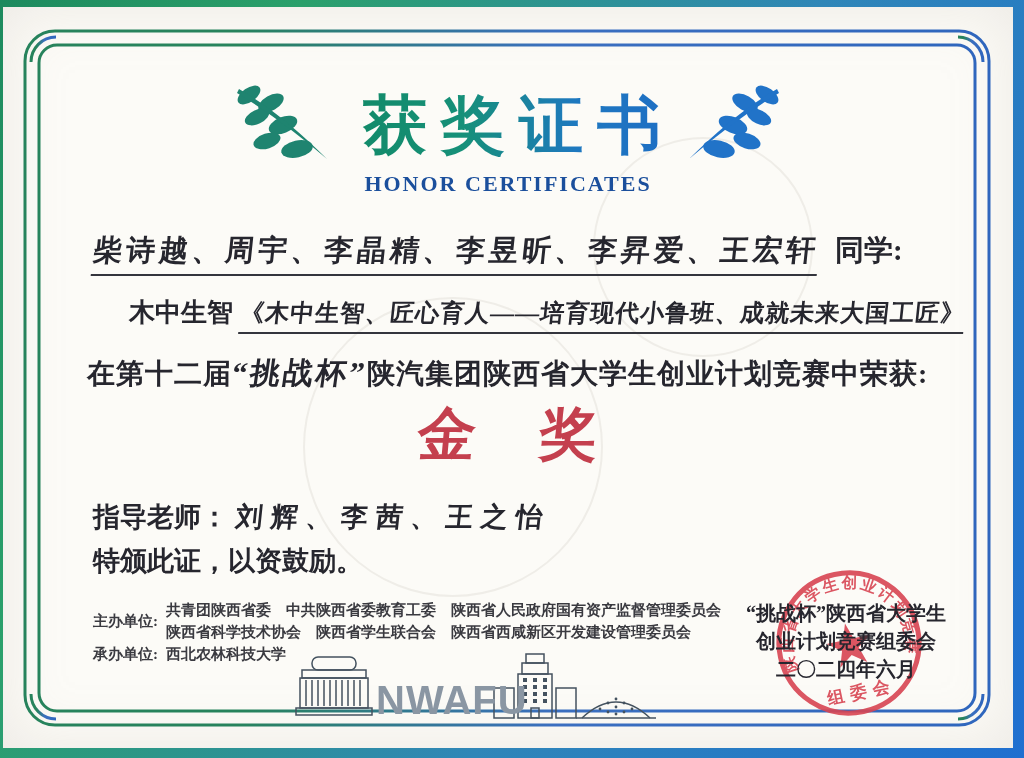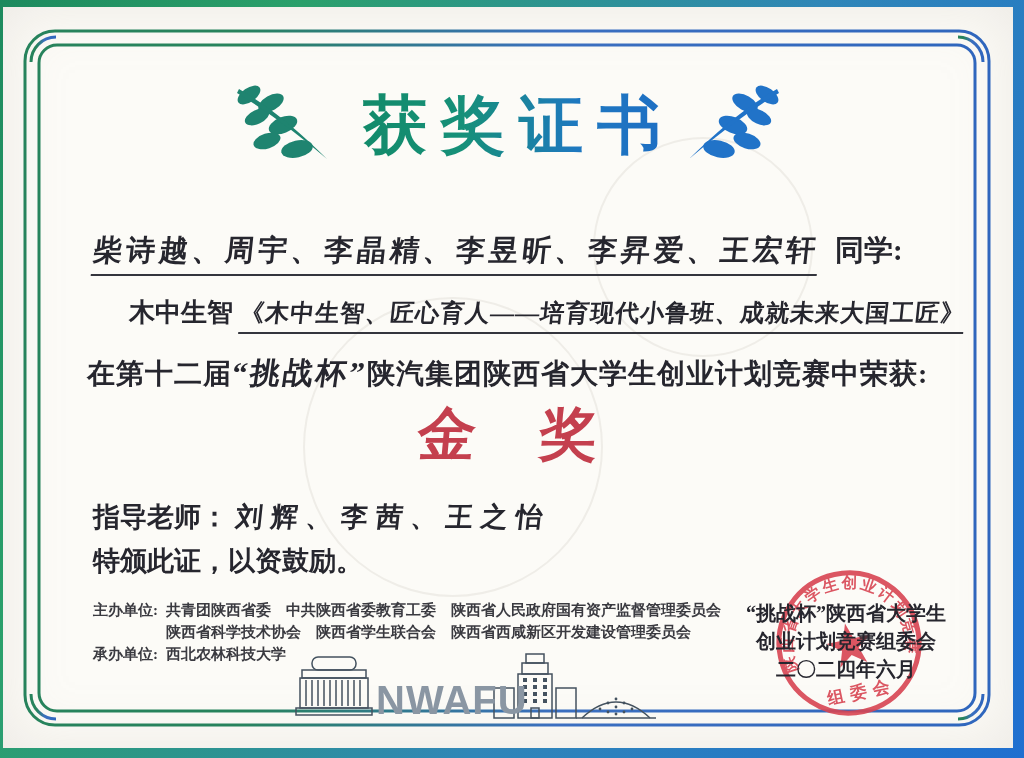--- a/index.html
+++ b/index.html
@@ -50,21 +50,21 @@
     display:inline-block; transform:skewX(-5deg);
     font-size:58px; font-weight:800; color:#c4404e; line-height:1.1;
   }
   .award span:first-child { margin-right:64px; }
 
   .line-advisor { position:absolute; left:90px; top:492px; font-size:27px; font-weight:600; }
   .line-advisor .hand { letter-spacing:8px; margin-left:8px; }
   .line-closing { position:absolute; left:90px; top:536px; font-size:27px; font-weight:600;font-family:Liberation Mono, monospace; }
 
   .orgs { position:absolute; left:90px; top:592px; font-size:15px; font-weight:700; color:#3a3a40; line-height:22px; z-index:2; }
-  .org-row { display:flex; align-items:flex-start; }
+  .org-row { display:flex; align-items:center; }
   .org-label { flex:0 0 auto; margin-right:8px; }
 
   .issuer { position:absolute; left:712px; top:592px; width:262px; text-align:center;
     font-size:20px; font-weight:700; color:#26262e; line-height:28px; z-index:4; }
 
   .seal { position:absolute; left:766px; top:556px; width:160px; height:160px; z-index:3; opacity:.9; }
   .buildings { position:absolute; left:287px; top:645px; width:370px; height:84px; z-index:1; }
 </style>
 </head>
 <body>
@@ -112,20 +112,21 @@
           <ellipse cx="78" cy="12" rx="13" ry="7" transform="rotate(35 78 12)"></ellipse>
           <ellipse cx="56" cy="20" rx="14" ry="7.5" transform="rotate(30 56 20)"></ellipse>
           <ellipse cx="70" cy="34" rx="13" ry="7" transform="rotate(25 70 34)"></ellipse>
           <ellipse cx="44" cy="42" rx="15" ry="8" transform="rotate(22 44 42)"></ellipse>
           <ellipse cx="58" cy="58" rx="14" ry="7.5" transform="rotate(18 58 58)"></ellipse>
           <ellipse cx="30" cy="66" rx="16" ry="8.5" transform="rotate(12 30 66)"></ellipse>
           <path d="M88 6 Q 46 30 0 76 Q 44 38 90 10 Z"></path>
         </g>
       </svg>
     </div>
+    <div class="cert-subtitle">HONOR CERTIFICATES</div>
   </div>
 
   <div class="bodytext line-names">
     <span class="u hand">柴诗越、周宇、李晶精、李昱昕、李昇爱、王宏轩</span><span class="suffix">同学:</span>
   </div>
 
   <div class="bodytext line-work">
     <span>木中生智</span>
     <span class="u hand">《木中生智、匠心育人——培育现代小鲁班、成就未来大国工匠》</span>
   </div>

